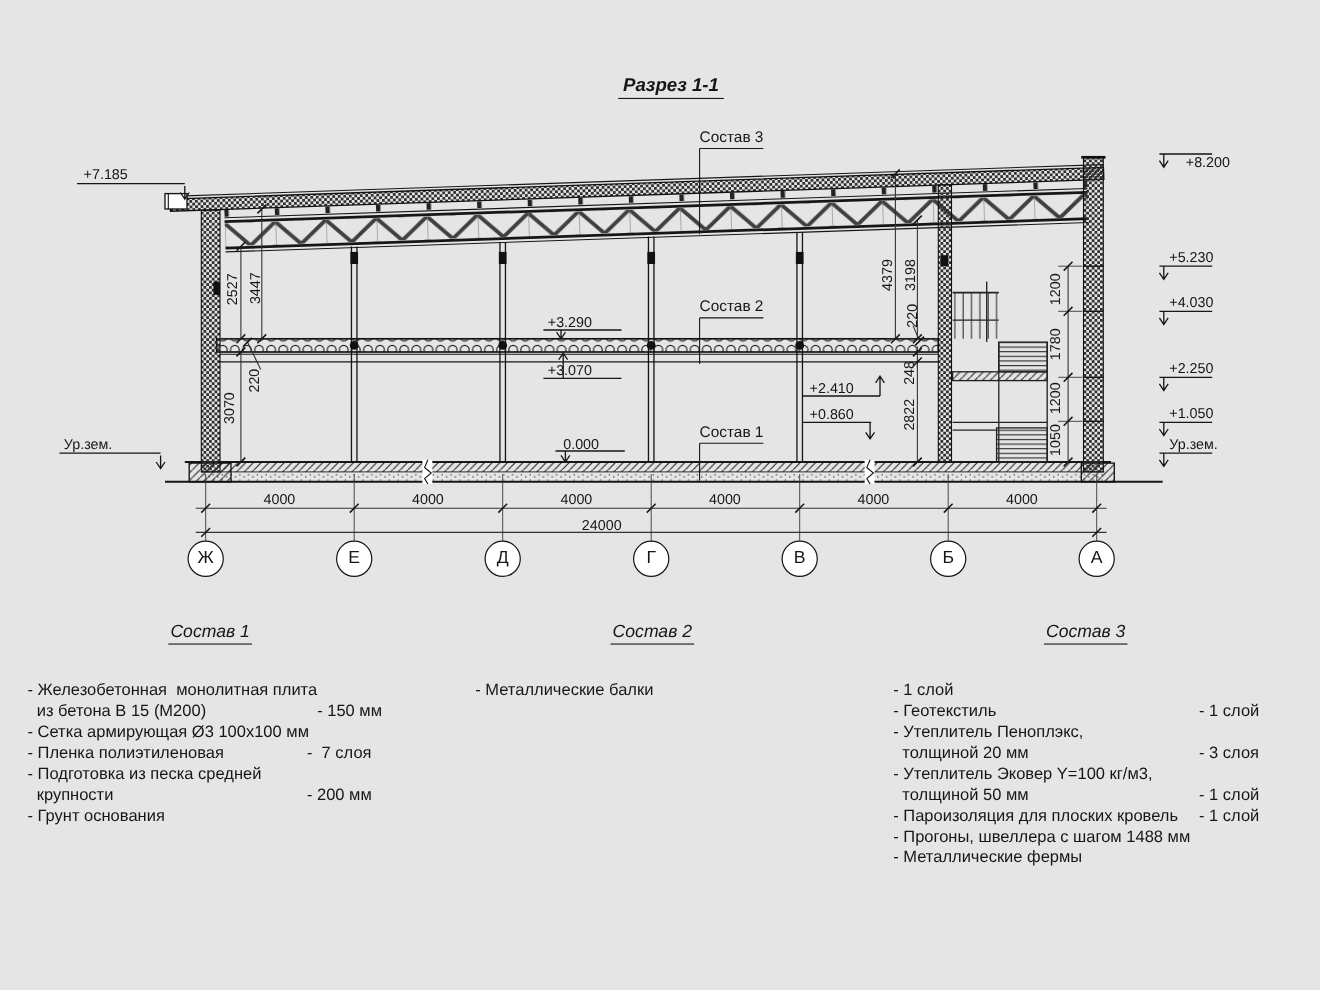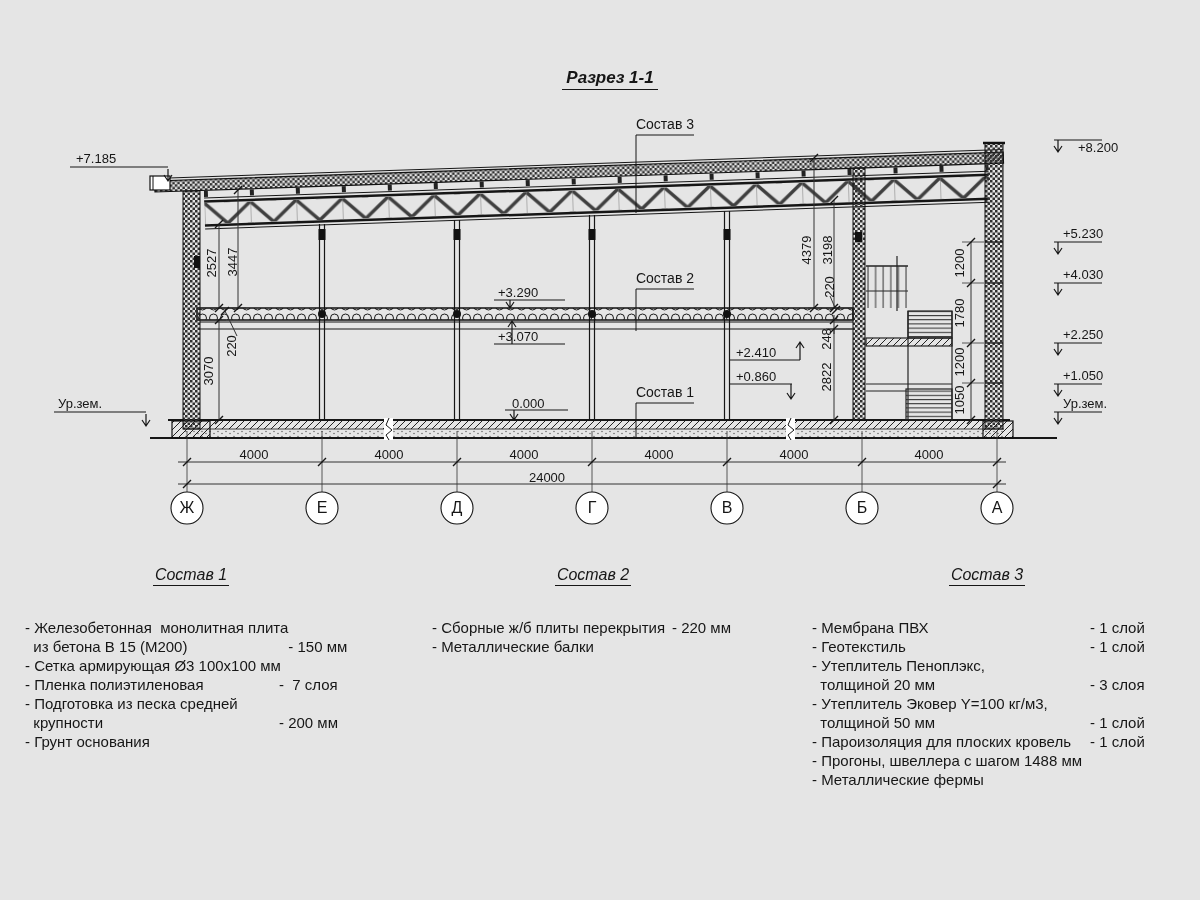--- a/index.html
+++ b/index.html
@@ -309,33 +309,28 @@
       </div>
     <div class="spec-item">
       <span class="spec-name">- Грунт основания</span>
       <span class="spec-val"></span>
       </div>
   </div>
 
   <div class="spec s2">
     <h3><span>Состав 2</span></h3>
     <div class="spec-item">
-      <span class="spec-name">- Сборные ж/б плиты перекрытия</span>
-      <span class="spec-val">- 220 мм</span>
-      </div>
-    <div class="spec-item">
       <span class="spec-name">- Металлические балки</span>
       <span class="spec-val"></span>
       </div>
   </div>
 
   <div class="spec s3">
     <h3><span>Состав 3</span></h3>
     <div class="spec-item">
-      <span class="spec-name">- Мембрана ПВХ</span>
       <span class="spec-val">- 1 слой</span>
       </div>
     <div class="spec-item">
       <span class="spec-name">- Геотекстиль</span>
       <span class="spec-val">- 1 слой</span>
       </div>
     <div class="spec-item">
       <span class="spec-name">- Утеплитель Пеноплэкс,
   толщиной 20 мм</span>
       <span class="spec-val">- 3 слоя</span>

